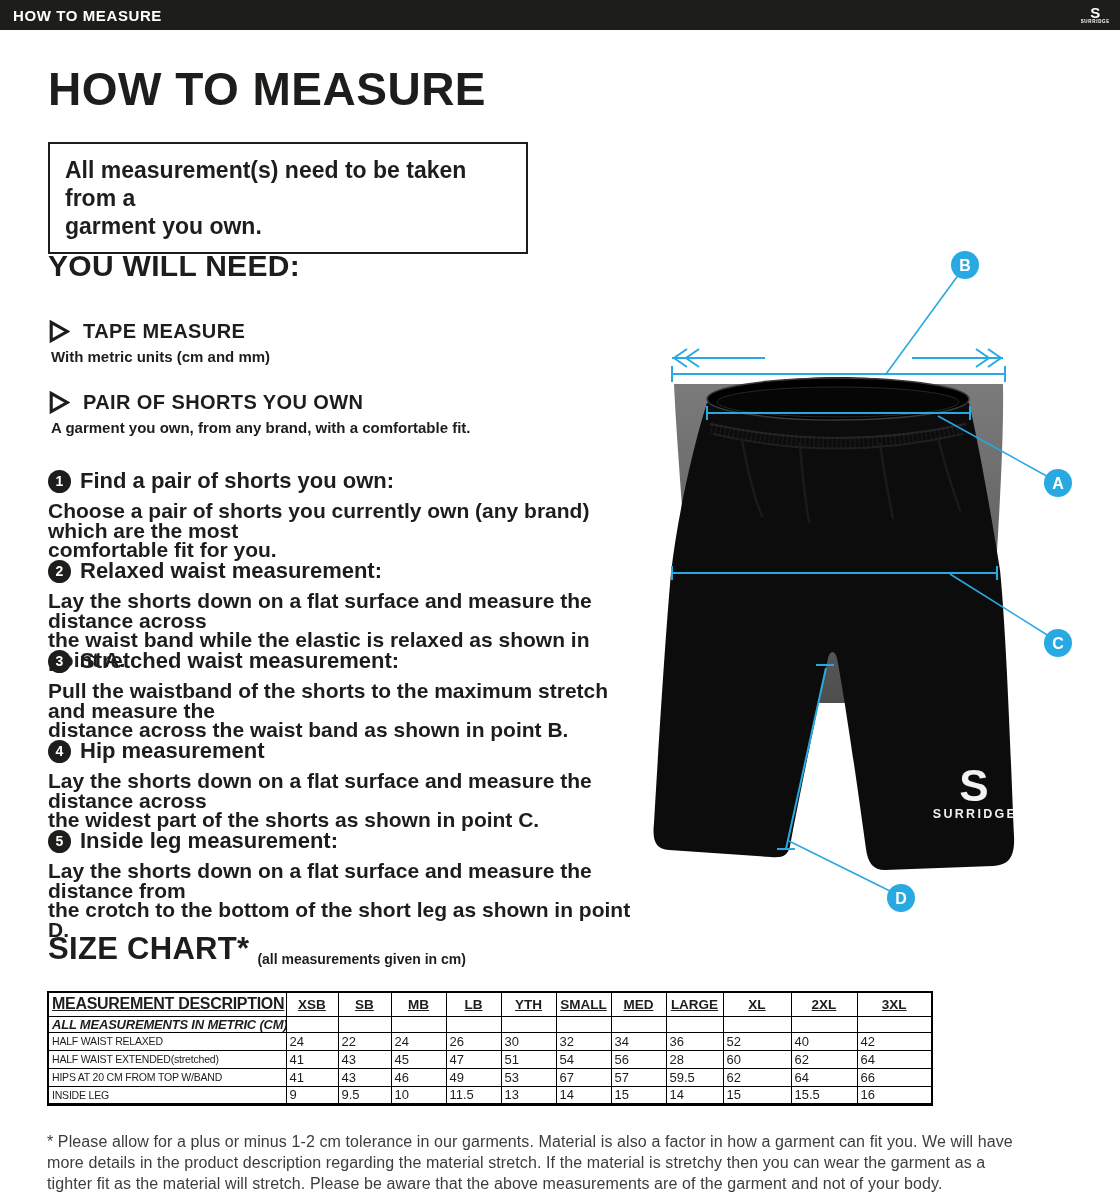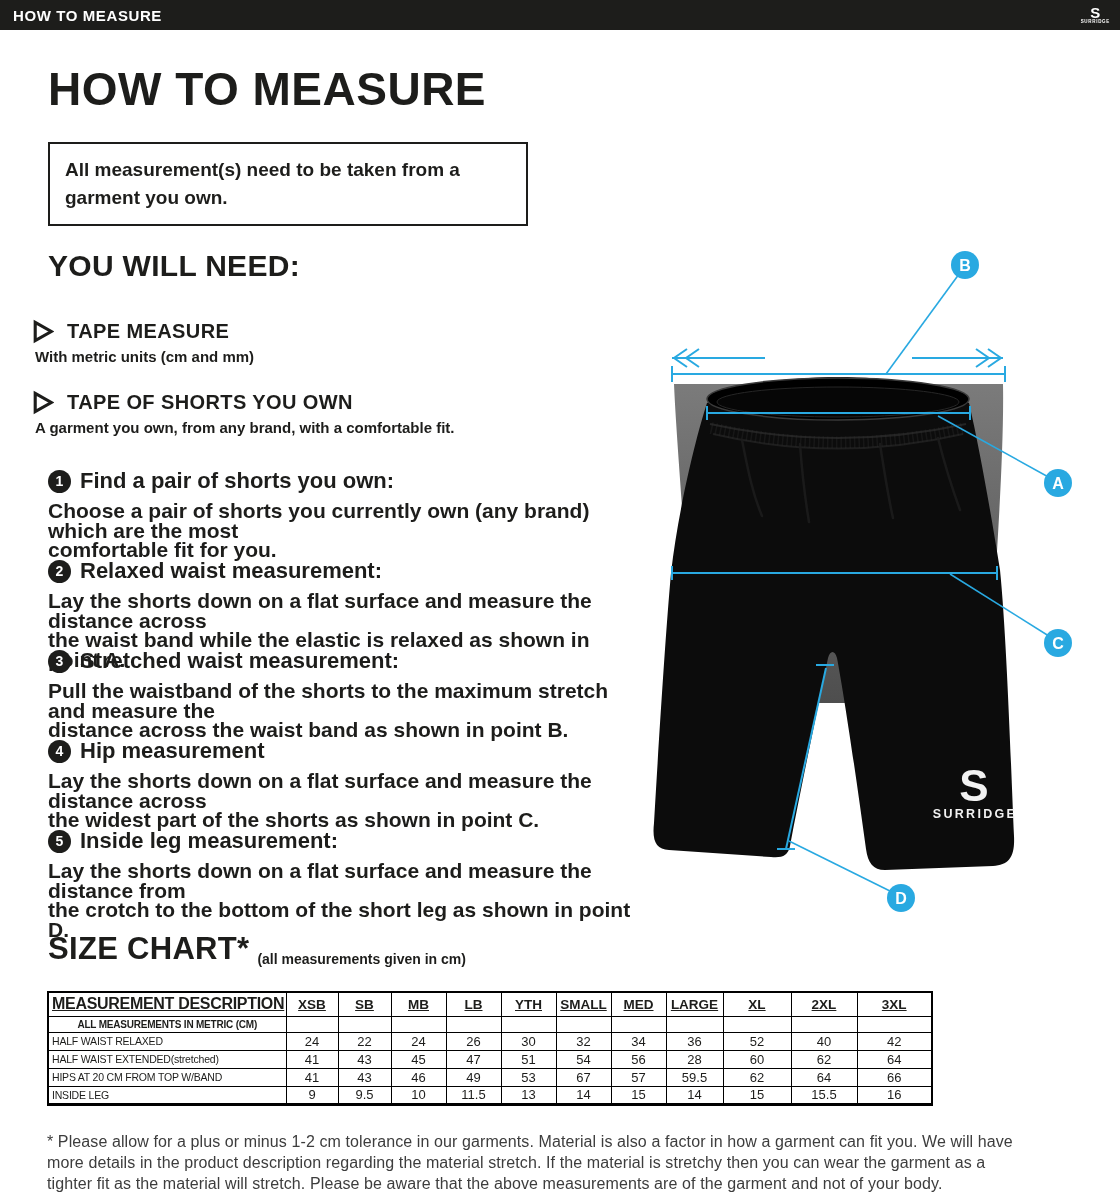--- a/index.html
+++ b/index.html
@@ -11,25 +11,25 @@
           display:flex;align-items:center;justify-content:space-between;
           padding:0 10px 0 13px;box-sizing:border-box;color:#fff;}
   .header-title{font-weight:bold;font-size:15px;letter-spacing:.6px;}
   .brand{display:flex;flex-direction:column;align-items:center;line-height:1;}
   .brand-s{font-weight:bold;font-size:15px;line-height:14px;}
   .brand-name{font-size:4.5px;letter-spacing:.7px;font-weight:bold;}
 
   .page-title{position:absolute;left:48px;top:62px;font-size:46px;font-weight:800;letter-spacing:.5px;}
 
   .notice{position:absolute;left:48px;top:142px;width:446px;border:2.5px solid #1d1d1b;
-          padding:12px 15px;font-size:19px;font-weight:bold;line-height:28px;white-space:pre-line;}
+          padding:12px 15px;font-size:23px;font-weight:bold;line-height:28px;white-space:pre-line;}
 
   .ywn{position:absolute;left:48px;top:249px;font-size:30px;font-weight:800;letter-spacing:.3px;}
 
-  .need-item{position:absolute;left:32px;}
+  .need-item{position:absolute;left:48px;}
   #need-1{top:319px;} #need-2{top:390px;}
   .need-head{display:flex;align-items:center;gap:13px;}
   .tri{width:22px;height:25px;flex:none;}
   .need-title{font-size:20px;font-weight:800;letter-spacing:.4px;}
   .need-sub{font-size:15px;font-weight:bold;margin-top:4px;padding-left:3px;}
 
   .step{position:absolute;left:48px;width:585px;}
   #step-1{top:468px;}#step-2{top:558px;}#step-3{top:648px;}#step-4{top:738px;}#step-5{top:828px;}
   .step-head{display:flex;align-items:center;gap:9px;}
   .step-num{width:23px;height:23px;border-radius:50%;background:#1d1d1b;color:#fff;flex:none;
@@ -41,22 +41,22 @@
 
   .size-heading{position:absolute;left:48px;top:931px;display:flex;align-items:flex-end;gap:8px;}
   .size-title{font-size:31px;font-weight:800;letter-spacing:.3px;}
   .size-sub{font-size:14px;font-weight:bold;}
 
   table.size{position:absolute;left:47px;top:991px;border-collapse:collapse;table-layout:fixed;
              width:884px;border:2px solid #000;border-bottom:3px solid #000;}
   table.size th,table.size td{border:1.5px solid #000;padding:0 3px;overflow:hidden;white-space:nowrap;box-sizing:border-box;}
   table.size thead th{height:24px;font-size:13.5px;font-weight:bold;text-decoration:underline;text-align:center;}
   table.size thead th.desc{font-size:16px;text-align:left;letter-spacing:-.3px;}
-  table.size tr.metric td{height:16px;font-size:10px;font-weight:bold;text-align:center;letter-spacing:-.2px;}
-  table.size tbody td{height:18px;font-size:13px;text-align:center;font-weight:normal;}
+  table.size tr.metric td{height:16px;font-size:13px;font-weight:bold;text-align:center;letter-spacing:-.2px;font-style:italic;}
+  table.size tbody td{height:18px;font-size:13px;text-align:left;font-weight:normal;}
   table.size tbody td.lbl{font-size:10.5px;text-align:left;letter-spacing:-.2px;}
 
   .footnote{position:absolute;left:47px;top:1131px;width:1060px;font-size:16px;line-height:21px;
             color:#3d3d3d;white-space:pre-line;letter-spacing:.1px;}
 </style>
 </head>
 <body>
 
 <div id="page">
 
@@ -82,21 +82,21 @@
       <span class="need-title">TAPE MEASURE</span>
     </div>
     <div class="need-sub">With metric units (cm and mm)</div>
   </div>
 
   <div class="need-item" id="need-2">
     <div class="need-head">
       <svg class="tri" viewBox="0 0 24 26">
         <path d="M3.5 3 L21 13 L3.5 23 Z" fill="#fff" stroke="#1d1d1b" stroke-width="3.4"></path>
       </svg>
-      <span class="need-title">TAPE OF SHORTS YOU OWN</span>
+      <span class="need-title">PAIR OF SHORTS YOU OWN</span>
     </div>
     <div class="need-sub">A garment you own, from any brand, with a comfortable fit.</div>
   </div>
 
   <div class="step" id="step-1">
     <div class="step-head">
       <div class="step-num">1</div>
       <div class="step-title">Find a pair of shorts you own:</div>
     </div>
     <div class="step-body">Choose a pair of shorts you currently own (any brand) which are the most

